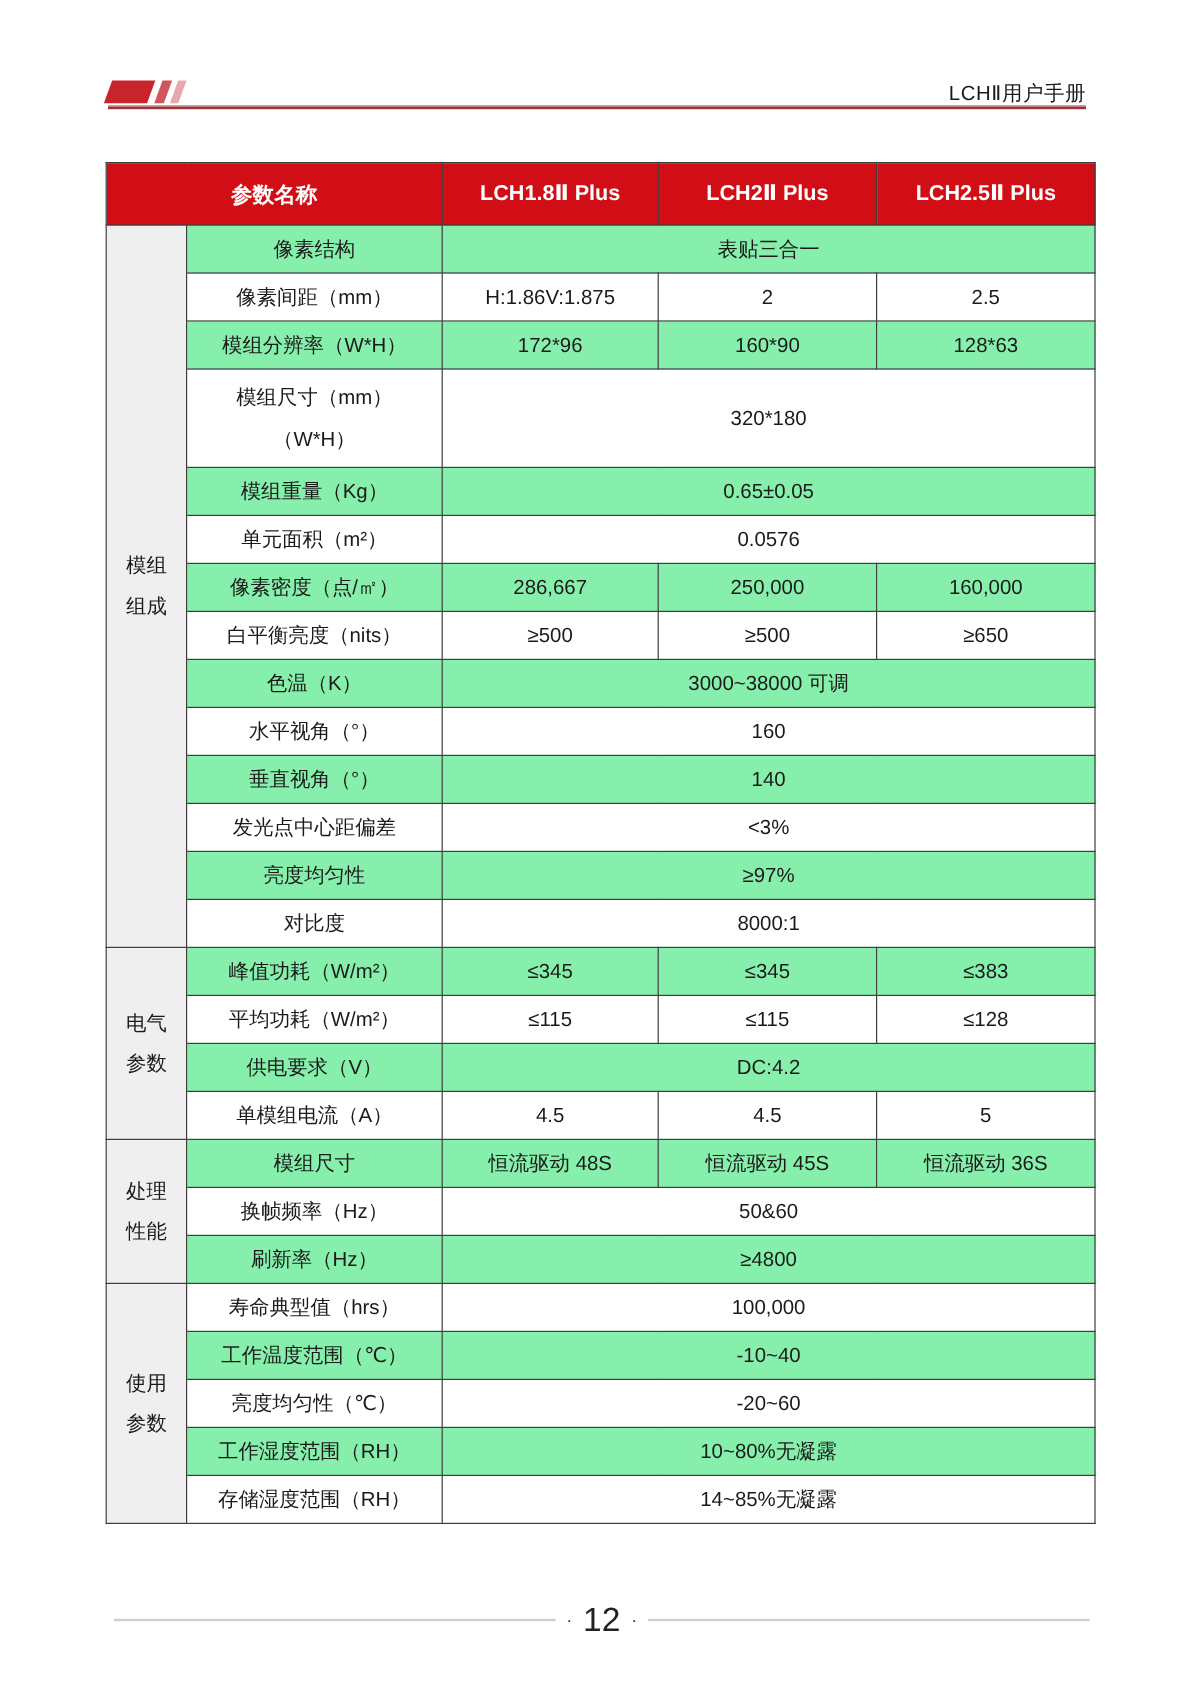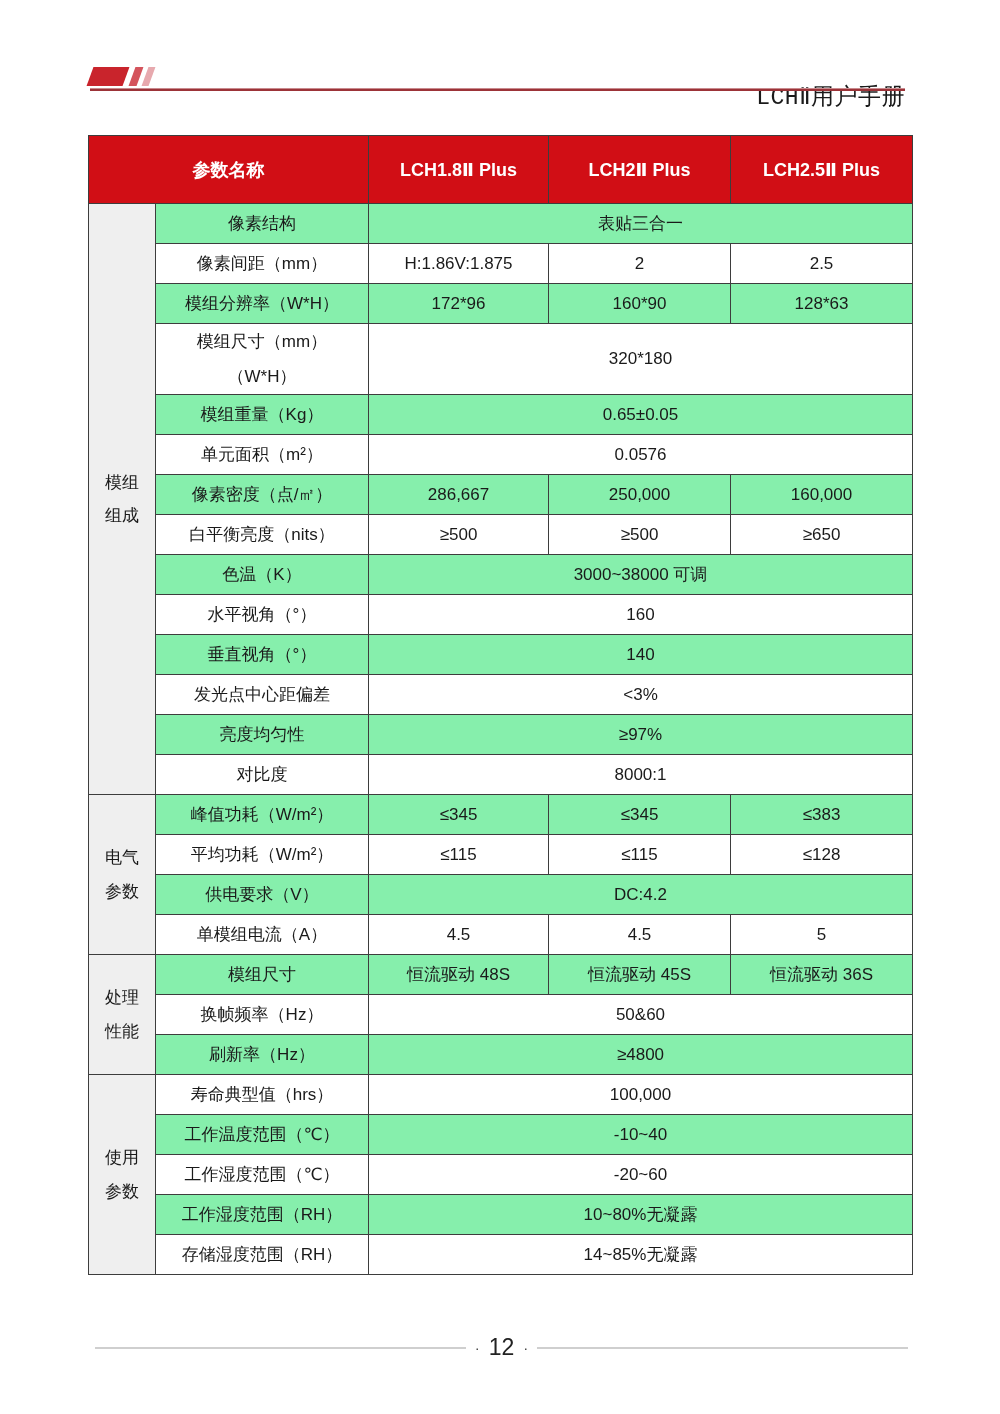--- a/index.html
+++ b/index.html
@@ -11,57 +11,57 @@
     font-family:"Liberation Sans","DejaVu Sans",sans-serif;
     color:#1a1a1a;
     overflow:hidden;
   }
 
   
   .hdr-logo { position:absolute; left:90px; top:66px; height:20px; display:flex; align-items:center; }
   .logo-block { width:36px; height:19px; background:#c9242c; transform:skewX(-20deg); }
   .logo-s1 { width:8px; height:19px; background:#d4545c; margin-left:6px; transform:skewX(-20deg); }
   .logo-s2 { width:7px; height:19px; background:#e7a9ae; margin-left:5px; transform:skewX(-20deg); }
-  .hdr-title { position:absolute; top:81px; right:95px; font-size:23px; letter-spacing:0.5px; color:#1a1a1a;font-family:Liberation Mono, monospace; }
+  .hdr-title { position:absolute; top:66px; right:95px; font-size:17px; letter-spacing:0.5px; color:#1a1a1a; }
   .hdr-rule { position:absolute; left:90px; right:95px; top:88px; height:3px; background:#9c3338; border-top:1px solid #c98a8e; }
 
   
   table.spec {
     position:absolute; left:88px; top:135px;
     width:824px;
     border-collapse:collapse; table-layout:fixed;
   }
   table.spec th, table.spec td {
     border:1px solid #3d3d3d;
     text-align:center; vertical-align:middle;
   }
   table.spec th {
     background:#d10e15; color:#ffffff;
     font-size:18px; font-weight:bold;
-    height:68px;
+    height:52px;
   }
   table.spec td { font-size:17px; height:40px; background:#ffffff; }
   tr.striped td { background:#86efac; }
   td.group-cell {
     background:#efefef !important;
     font-size:17px;
   }
   .group-cell .gline { margin:8px 16px; line-height:1.5; }
-  tr.tall td { height:71px; }
+  tr.tall td { height:82px; }
   .label2 { margin-top:12px; }
   .param-cell, .value-cell { padding:0 4px; }
 
   
   .footer {
     position:absolute; left:95px; right:92px; top:1334px;
     display:flex; align-items:center;
   }
   .footer .fline { flex:1; height:2px; background:#cfcfcf; }
   .footer .fdot { font-size:15px; color:#444; margin:0 9px; }
-  .footer .fnum { font-size:23px; color:#222; }
+  .footer .fnum { font-size:28px; color:#222; }
 </style>
 </head>
 <body>
 
 <div class="page">
 
   <div class="hdr-logo">
     <div class="logo-block"></div>
     <div class="logo-s1"></div>
     <div class="logo-s2"></div>
@@ -252,21 +252,21 @@
           <td class="value-cell" colspan="3">100,000</td>
         </tr>
         <tr class="striped">
           <td class="param-cell">
             <div>工作温度范围（℃）</div>
           </td>
           <td class="value-cell" colspan="3">-10~40</td>
         </tr>
         <tr>
           <td class="param-cell">
-            <div>工作湿度范围（℃）</div>
+            <div>亮度均匀性（℃）</div>
           </td>
           <td class="value-cell" colspan="3">-20~60</td>
         </tr>
         <tr class="striped">
           <td class="param-cell">
             <div>工作湿度范围（RH）</div>
           </td>
           <td class="value-cell" colspan="3">10~80%无凝露</td>
         </tr>
         <tr>

